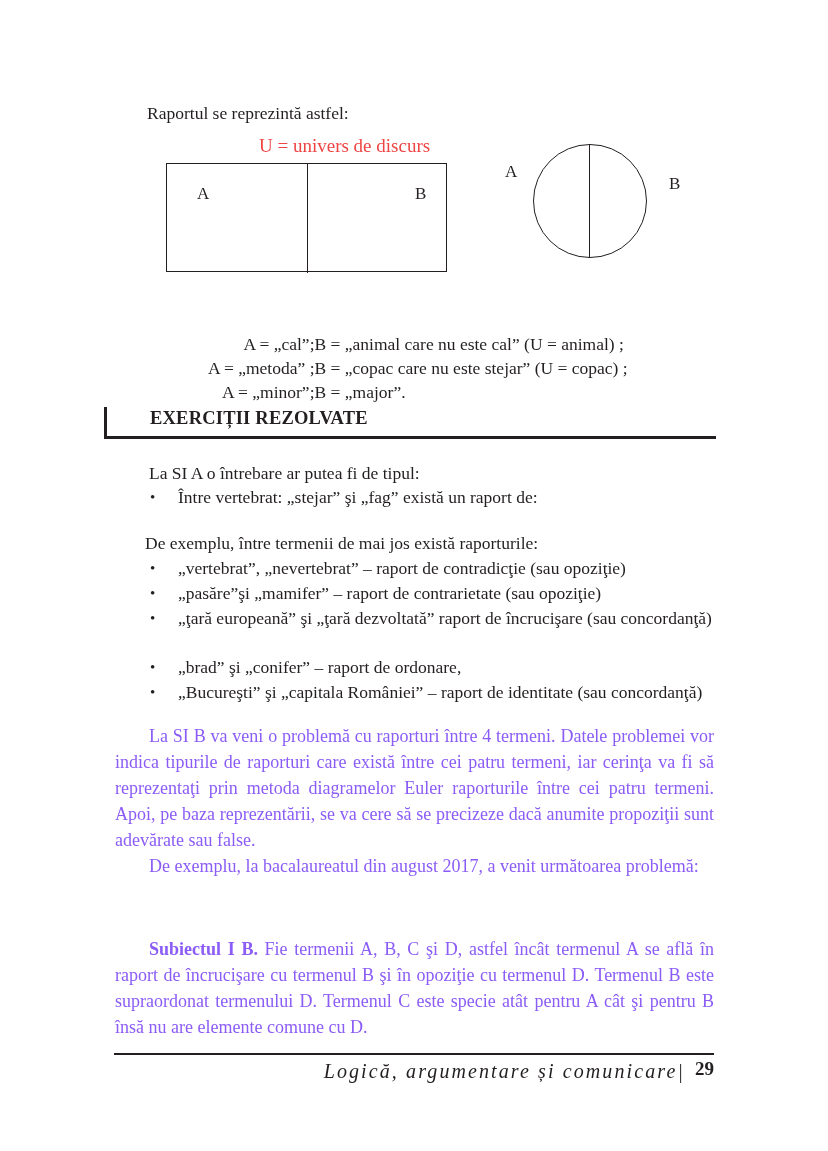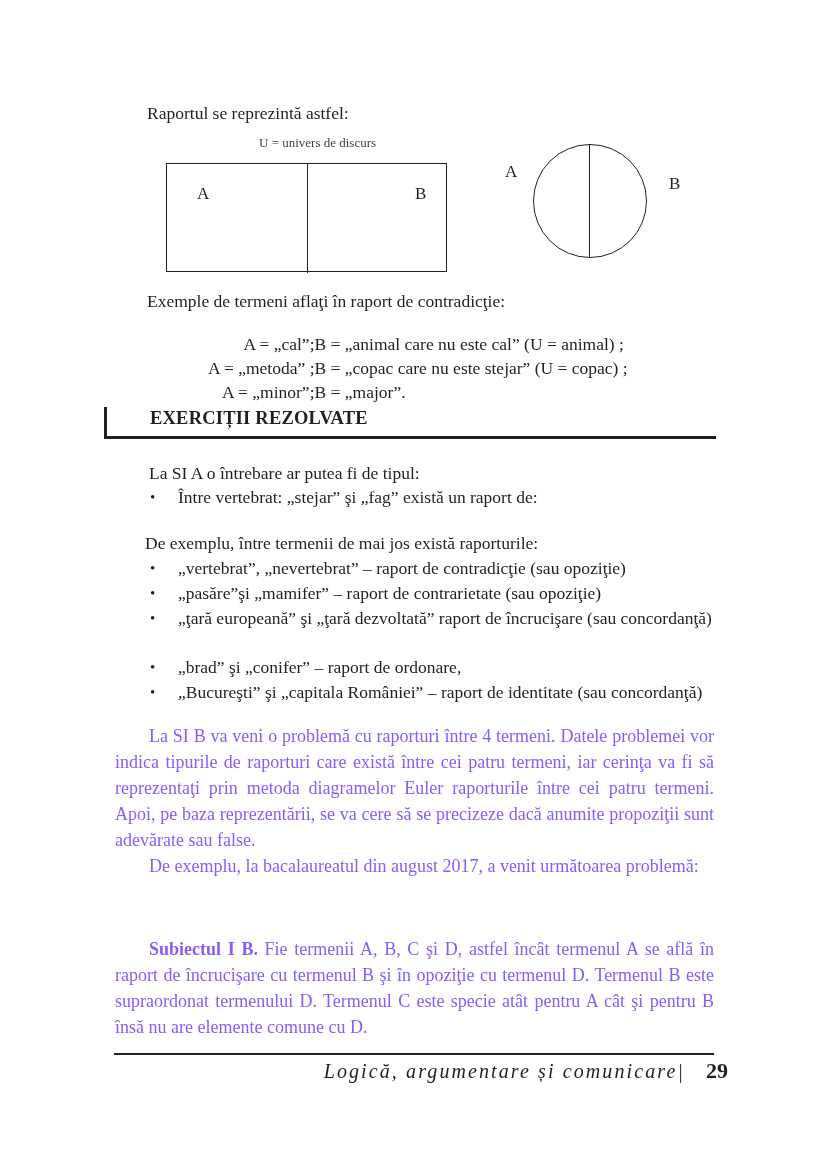--- a/index.html
+++ b/index.html
@@ -43,23 +43,23 @@
     position: absolute;
     left: 0;
     top: 125px;
     width: 828px;
     height: 160px;
   }
   #universe-label {
     position: absolute;
     left: 259px;
     top: 10px;
-    font-size: 13px;
-    white-space: pre;
-    color: #404040;
+    font-size: 19px;
+    white-space: pre;
+    color: #ef4444;
   }
   #rect-diagram {
     position: absolute;
     left: 166px;
     top: 38px;
     width: 281px;
     height: 109px;
     border: 1.6px solid #231f20;
     box-sizing: border-box;
   }
@@ -241,23 +241,23 @@
     right: 114px;
     top: 1060px;
     font-size: 20px;
     font-style: italic;
     letter-spacing: 2.1px;
     white-space: pre;
     color: #231f20;
   }
   #footer-page {
     position: absolute;
-    right: 100px;
+    right: 114px;
     top: 1058px;
-    font-size: 22px;
+    font-size: 19px;
     font-weight: bold;
     font-style: normal;
     letter-spacing: 0;
     white-space: pre;
     color: #231f20;
   }
 </style>
 </head>
 <body>
 
@@ -277,21 +277,20 @@
 
     <div id="circle-diagram">
       <div id="circle-shape"></div>
       <div id="circle-divider"></div>
       <div id="circle-label-a">A</div>
       <div id="circle-label-b">B</div>
     </div>
 
   </div>
 
-  <div class="tx" id="examples-intro">Exemple de termeni aflaţi în raport de contradicţie:</div>
 
   <div class="example-row" style="top:313px">
     <span class="col-a">A = „cal”;</span><span>B = „animal care nu este cal” (U = animal) ;</span>
   </div>
   <div class="example-row" style="top:337px">
     <span class="col-a">A = „metoda” ;</span><span>B = „copac care nu este stejar” (U = copac) ;</span>
   </div>
   <div class="example-row" style="top:361px">
     <span class="col-a">A = „minor”;</span><span>B = „major”.</span>
   </div>

